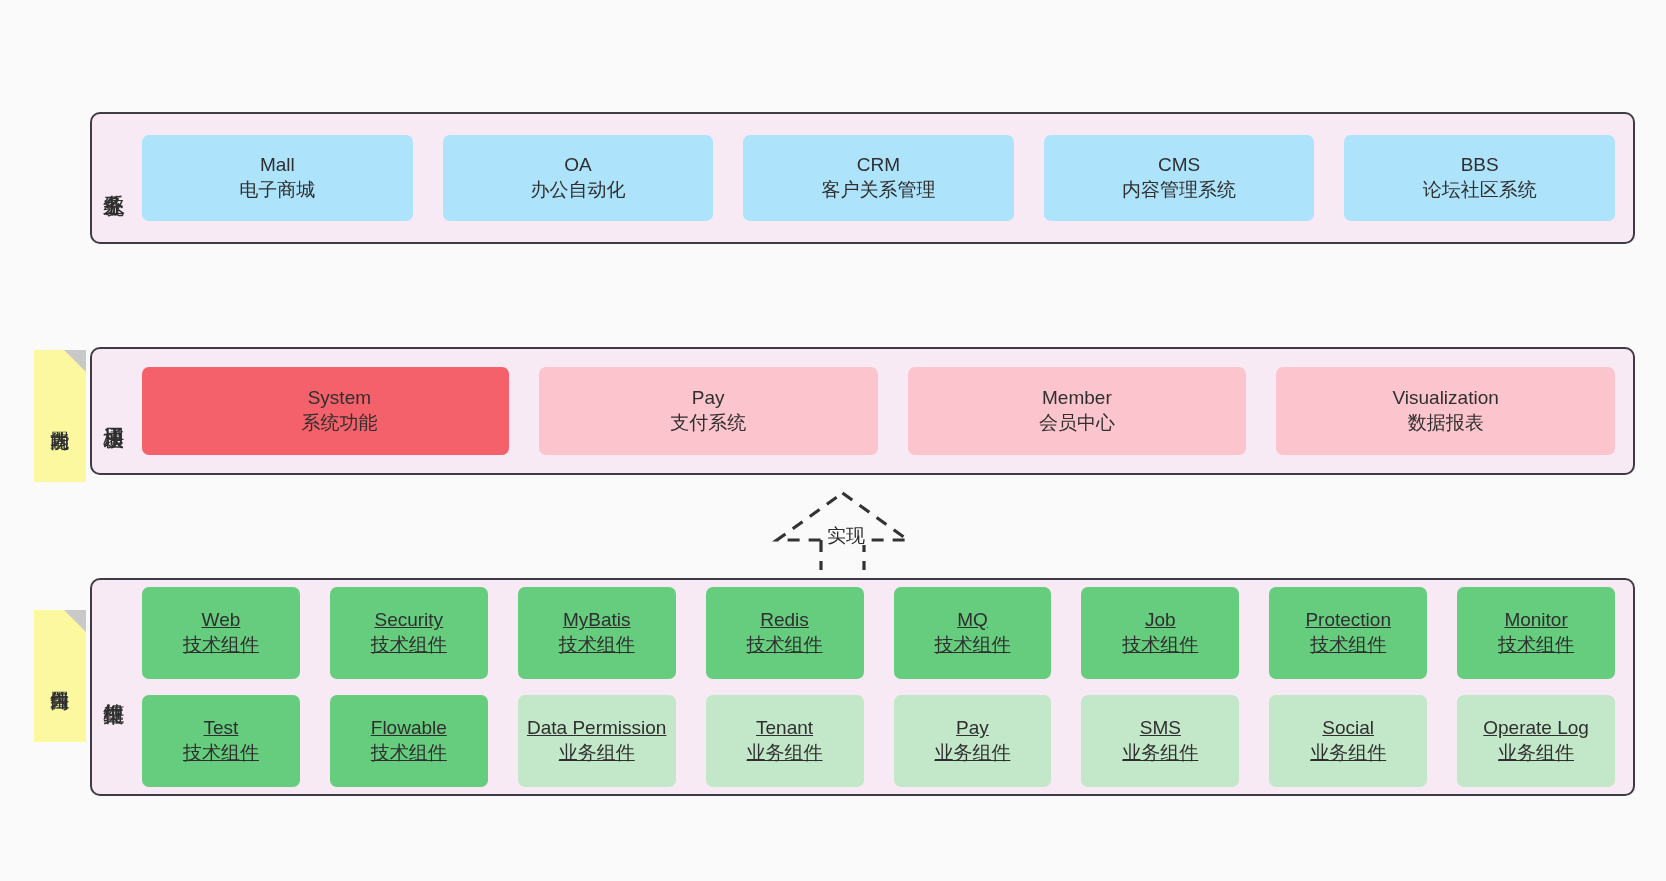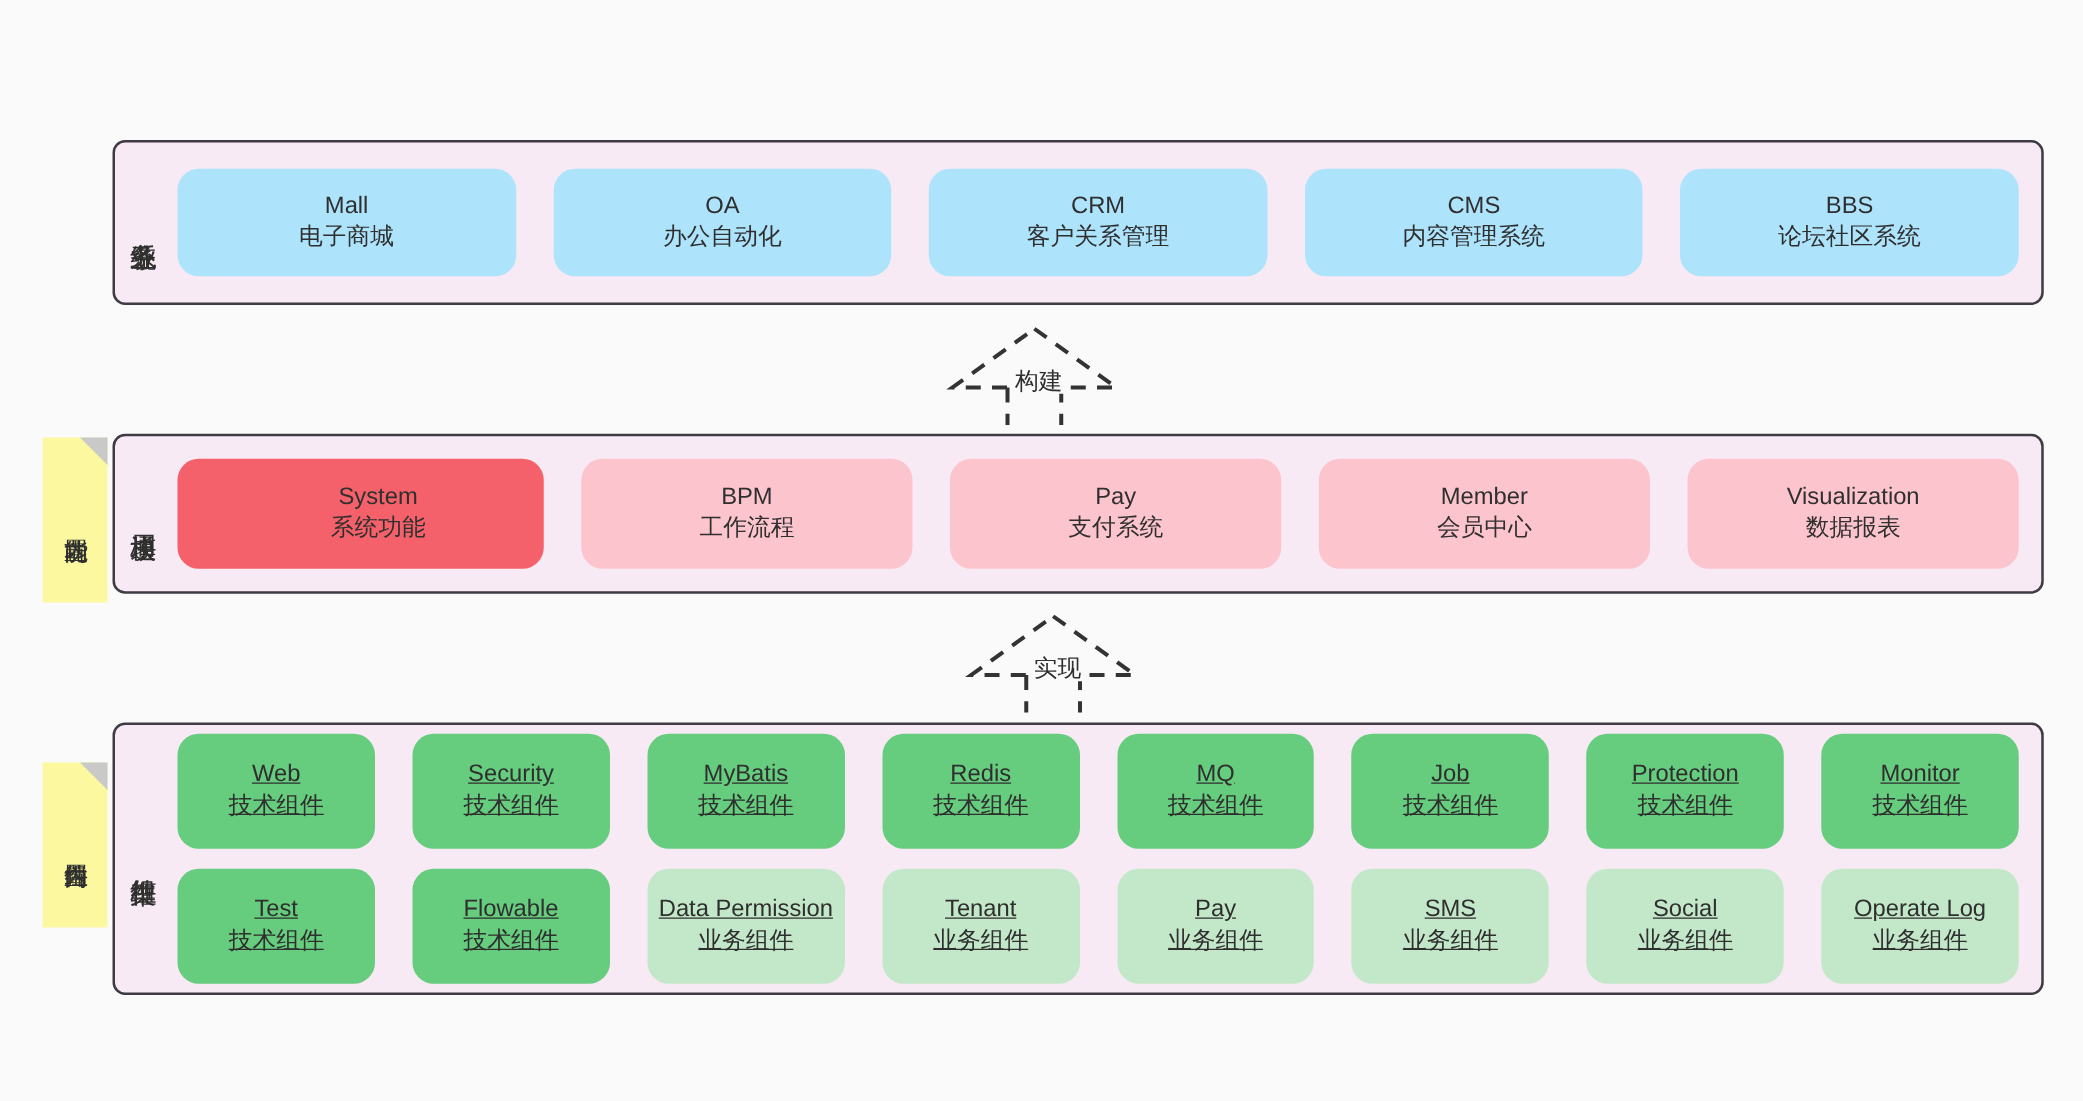--- a/index.html
+++ b/index.html
@@ -58,21 +58,21 @@
   .row {
     display: flex;
     flex-direction: row;
     gap: 30px;
     align-items: stretch;
   }
 
   
   .card {
     flex: 1 1 0;
-    border-radius: 17px;
+    border-radius: 7px;
     display: flex;
     flex-direction: column;
     align-items: center;
     justify-content: center;
     text-align: center;
     font-size: 19px;
     line-height: 1.30;
     color: #2f2f2f;
     box-sizing: border-box;
     padding: 6px 4px;
@@ -165,50 +165,37 @@
 
         <div class="card c-blue">
           <span class="ln ln1">BBS</span>
           <span class="ln ln2">论坛社区系统</span>
         </div>
 
       </div>
     </div>
   </div>
 
-  <div class="arrow" style="left:760px; top:258px; width:135px; height:82px;">
-    <svg width="135" height="82" viewBox="0 0 135 82">
-
-      <path d="M 67.5 5 L 133 52 L 2 52 Z" fill="none" stroke="#333333" stroke-width="3.2" stroke-dasharray="12,9" stroke-linecap="butt"></path>
-
-      <path d="M 46 52 L 46 82 M 89 52 L 89 82" fill="none" stroke="#333333" stroke-width="3.2" stroke-dasharray="12,9"></path>
-    </svg>
-    <span class="arrow-label" style="left:50px; top:38px;">构建</span>
-  </div>
 
   <div class="note" style="left:34px; top:350px; width:52px; height:132px;">
     <span class="fold"></span>
     <span>内置功能</span>
   </div>
 
   <div class="layer" id="layer-common" style="left:90px; top:347px; width:1545px; height:128px;">
     <div class="layer-title">通用模块</div>
     <div class="layer-body">
       <div class="row row-h88">
 
         <div class="card c-red">
           <span class="ln ln1">System</span>
           <span class="ln ln2">系统功能</span>
         </div>
 
 
-        <div class="card c-pink">
-          <span class="ln ln1">BPM</span>
-          <span class="ln ln2">工作流程</span>
-        </div>
 
         <div class="card c-pink">
           <span class="ln ln1">Pay</span>
           <span class="ln ln2">支付系统</span>
         </div>
 
         <div class="card c-pink">
           <span class="ln ln1">Member</span>
           <span class="ln ln2">会员中心</span>
         </div>

